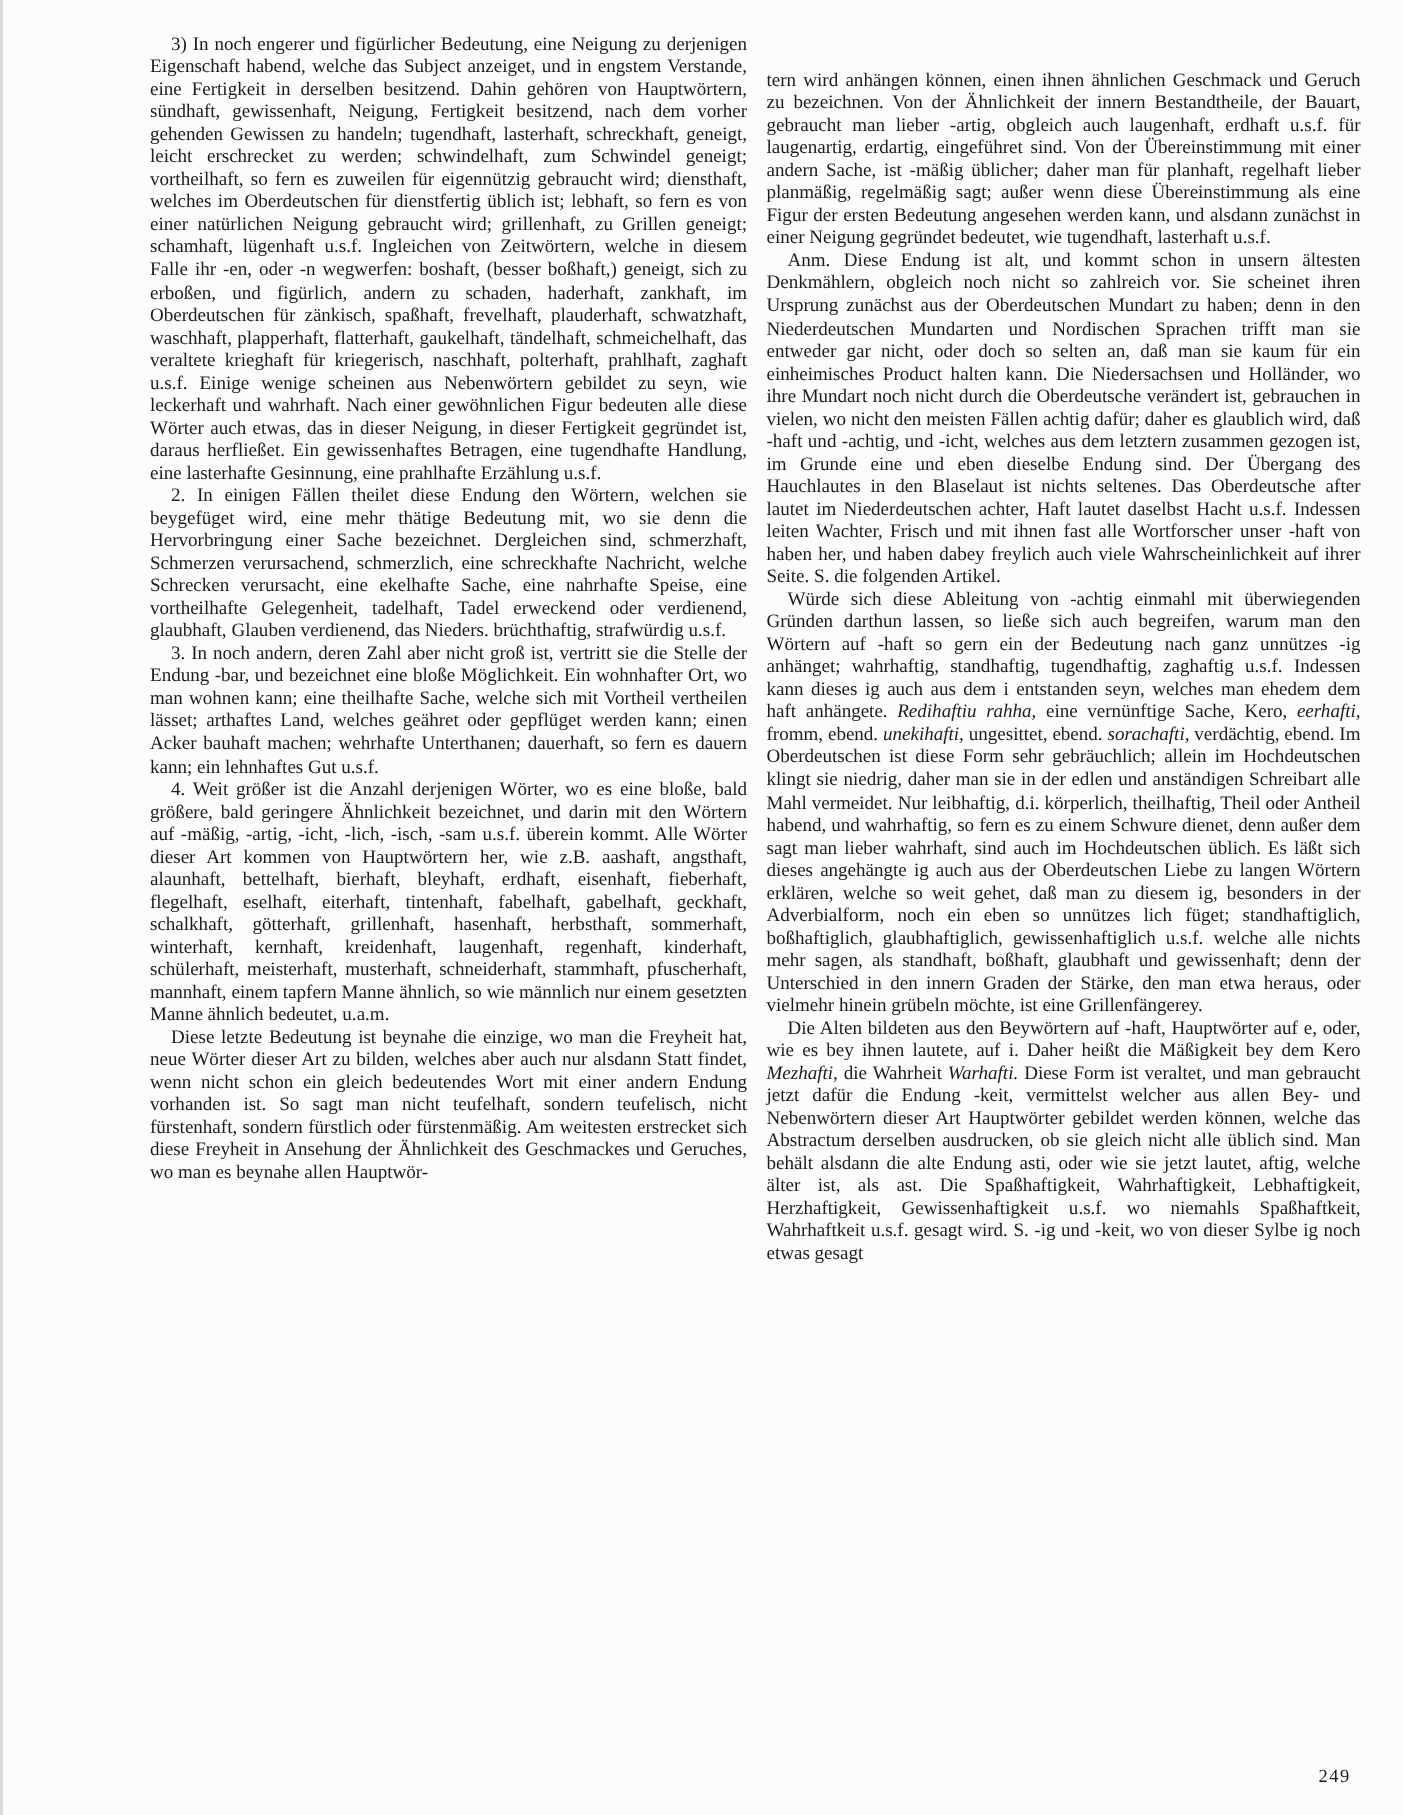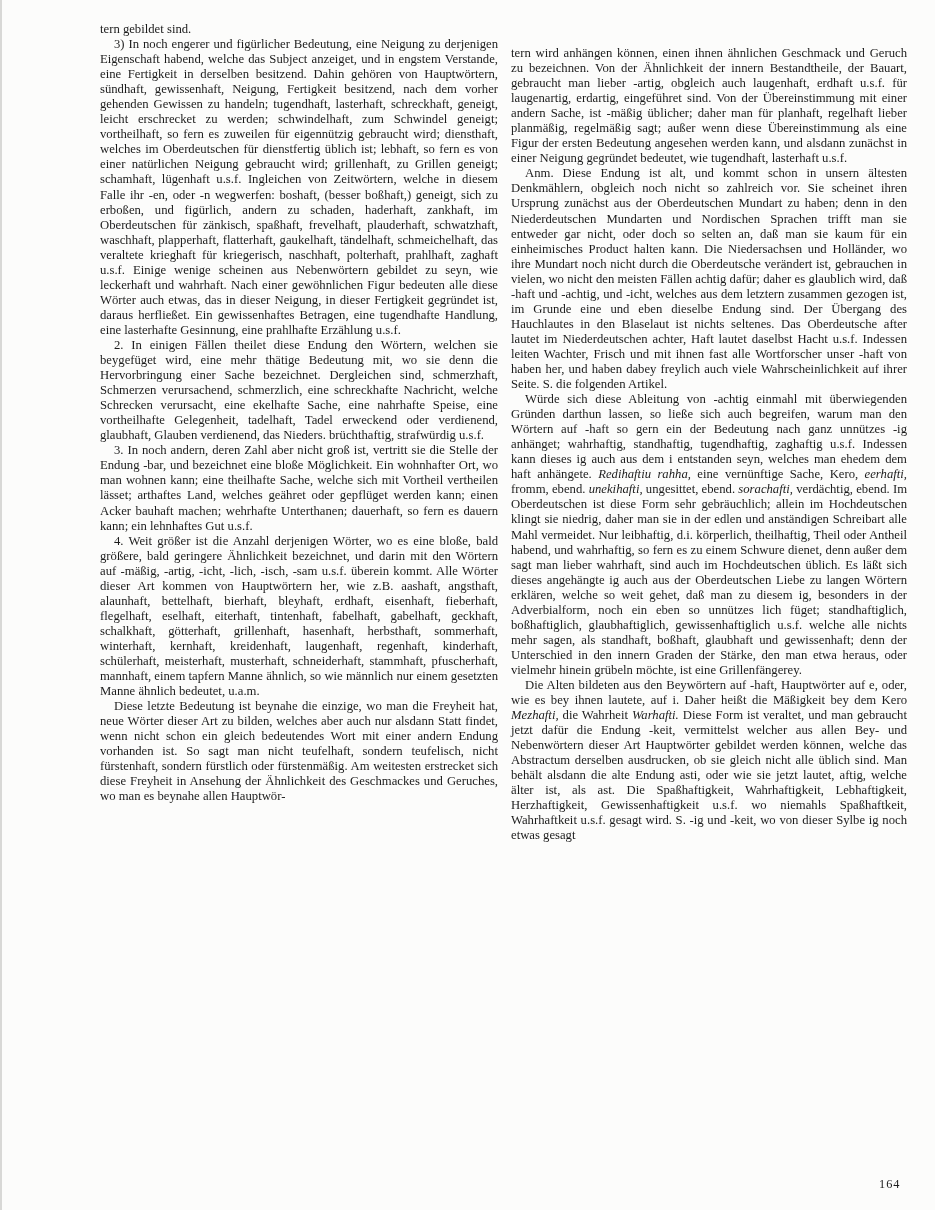--- a/index.html
+++ b/index.html
@@ -43,27 +43,26 @@
     font-size: 12.3px;
     letter-spacing: 1px;
   }
 </style>
 </head>
 <body style="background: rgb(252, 252, 251); color: rgb(27, 27, 27);">
 
 <div class="scan-edge"></div>
 
 <div class="column col-left">
-    <p class=""><span>tern gebildet sind.</span></p>
     <p class="indent"><span>3) In noch engerer und figürlicher Bedeutung, eine Neigung zu derjenigen Eigenschaft habend, welche das Subject anzeiget, und in engstem Verstande, eine Fertigkeit in derselben besitzend. Dahin gehören von Hauptwörtern, sündhaft, gewissenhaft, Neigung, Fertigkeit besitzend, nach dem vorher gehenden Gewissen zu handeln; tugendhaft, lasterhaft, schreckhaft, geneigt, leicht erschrecket zu werden; schwindelhaft, zum Schwindel geneigt; vortheilhaft, so fern es zuweilen für eigennützig gebraucht wird; diensthaft, welches im Oberdeutschen für dienstfertig üblich ist; lebhaft, so fern es von einer natürlichen Neigung gebraucht wird; grillenhaft, zu Grillen geneigt; schamhaft, lügenhaft u.s.f. Ingleichen von Zeitwörtern, welche in diesem Falle ihr -en, oder -n wegwerfen: boshaft, (besser boßhaft,) geneigt, sich zu erboßen, und figürlich, andern zu schaden, haderhaft, zankhaft, im Oberdeutschen für zänkisch, spaßhaft, frevelhaft, plauderhaft, schwatzhaft, waschhaft, plapperhaft, flatterhaft, gaukelhaft, tändelhaft, schmeichelhaft, das veraltete krieghaft für kriegerisch, naschhaft, polterhaft, prahlhaft, zaghaft u.s.f. Einige wenige scheinen aus Nebenwörtern gebildet zu seyn, wie leckerhaft und wahrhaft. Nach einer gewöhnlichen Figur bedeuten alle diese Wörter auch etwas, das in dieser Neigung, in dieser Fertigkeit gegründet ist, daraus herfließet. Ein gewissenhaftes Betragen, eine tugendhafte Handlung, eine lasterhafte Gesinnung, eine prahlhafte Erzählung u.s.f.</span></p>
     <p class="indent"><span>2. In einigen Fällen theilet diese Endung den Wörtern, welchen sie beygefüget wird, eine mehr thätige Bedeutung mit, wo sie denn die Hervorbringung einer Sache bezeichnet. Dergleichen sind, schmerzhaft, Schmerzen verursachend, schmerzlich, eine schreckhafte Nachricht, welche Schrecken verursacht, eine ekelhafte Sache, eine nahrhafte Speise, eine vortheilhafte Gelegenheit, tadelhaft, Tadel erweckend oder verdienend, glaubhaft, Glauben verdienend, das Nieders. brüchthaftig, strafwürdig u.s.f.</span></p>
     <p class="indent"><span>3. In noch andern, deren Zahl aber nicht groß ist, vertritt sie die Stelle der Endung -bar, und bezeichnet eine bloße Möglichkeit. Ein wohnhafter Ort, wo man wohnen kann; eine theilhafte Sache, welche sich mit Vortheil vertheilen lässet; arthaftes Land, welches geähret oder gepflüget werden kann; einen Acker bauhaft machen; wehrhafte Unterthanen; dauerhaft, so fern es dauern kann; ein lehnhaftes Gut u.s.f.</span></p>
     <p class="indent"><span>4. Weit größer ist die Anzahl derjenigen Wörter, wo es eine bloße, bald größere, bald geringere Ähnlichkeit bezeichnet, und darin mit den Wörtern auf -mäßig, -artig, -icht, -lich, -isch, -sam u.s.f. überein kommt. Alle Wörter dieser Art kommen von Hauptwörtern her, wie z.B. aashaft, angsthaft, alaunhaft, bettelhaft, bierhaft, bleyhaft, erdhaft, eisenhaft, fieberhaft, flegelhaft, eselhaft, eiterhaft, tintenhaft, fabelhaft, gabelhaft, geckhaft, schalkhaft, götterhaft, grillenhaft, hasenhaft, herbsthaft, sommerhaft, winterhaft, kernhaft, kreidenhaft, laugenhaft, regenhaft, kinderhaft, schülerhaft, meisterhaft, musterhaft, schneiderhaft, stammhaft, pfuscherhaft, mannhaft, einem tapfern Manne ähnlich, so wie männlich nur einem gesetzten Manne ähnlich bedeutet, u.a.m.</span></p>
     <p class="indent"><span>Diese letzte Bedeutung ist beynahe die einzige, wo man die Freyheit hat, neue Wörter dieser Art zu bilden, welches aber auch nur alsdann Statt findet, wenn nicht schon ein gleich bedeutendes Wort mit einer andern Endung vorhanden ist. So sagt man nicht teufelhaft, sondern teufelisch, nicht fürstenhaft, sondern fürstlich oder fürstenmäßig. Am weitesten erstrecket sich diese Freyheit in Ansehung der Ähnlichkeit des Geschmackes und Geruches, wo man es beynahe allen Hauptwör-</span></p>
   </div>
 <div class="column col-right">
     <p class=""><span>tern wird anhängen können, einen ihnen ähnlichen Geschmack und Geruch zu bezeichnen. Von der Ähnlichkeit der innern Bestandtheile, der Bauart, gebraucht man lieber -artig, obgleich auch laugenhaft, erdhaft u.s.f. für laugenartig, erdartig, eingeführet sind. Von der Übereinstimmung mit einer andern Sache, ist -mäßig üblicher; daher man für planhaft, regelhaft lieber planmäßig, regelmäßig sagt; außer wenn diese Übereinstimmung als eine Figur der ersten Bedeutung angesehen werden kann, und alsdann zunächst in einer Neigung gegründet bedeutet, wie tugendhaft, lasterhaft u.s.f.</span></p>
     <p class="indent"><span>Anm. Diese Endung ist alt, und kommt schon in unsern ältesten Denkmählern, obgleich noch nicht so zahlreich vor. Sie scheinet ihren Ursprung zunächst aus der Oberdeutschen Mundart zu haben; denn in den Niederdeutschen Mundarten und Nordischen Sprachen trifft man sie entweder gar nicht, oder doch so selten an, daß man sie kaum für ein einheimisches Product halten kann. Die Niedersachsen und Holländer, wo ihre Mundart noch nicht durch die Oberdeutsche verändert ist, gebrauchen in vielen, wo nicht den meisten Fällen achtig dafür; daher es glaublich wird, daß -haft und -achtig, und -icht, welches aus dem letztern zusammen gezogen ist, im Grunde eine und eben dieselbe Endung sind. Der Übergang des Hauchlautes in den Blaselaut ist nichts seltenes. Das Oberdeutsche after lautet im Niederdeutschen achter, Haft lautet daselbst Hacht u.s.f. Indessen leiten Wachter, Frisch und mit ihnen fast alle Wortforscher unser -haft von haben her, und haben dabey freylich auch viele Wahrscheinlichkeit auf ihrer Seite. S. die folgenden Artikel.</span></p>
     <p class="indent"><span>Würde sich diese Ableitung von -achtig einmahl mit überwiegenden Gründen darthun lassen, so ließe sich auch begreifen, warum man den Wörtern auf -haft so gern ein der Bedeutung nach ganz unnützes -ig anhänget; wahrhaftig, standhaftig, tugendhaftig, zaghaftig u.s.f. Indessen kann dieses ig auch aus dem i entstanden seyn, welches man ehedem dem haft anhängete. </span><span class="it">Redihaftiu rahha,</span><span> eine vernünftige Sache, Kero, </span><span class="it">eerhafti,</span><span> fromm, ebend. </span><span class="it">unekihafti,</span><span> ungesittet, ebend. </span><span class="it">sorachafti,</span><span> verdächtig, ebend. Im Oberdeutschen ist diese Form sehr gebräuchlich; allein im Hochdeutschen klingt sie niedrig, daher man sie in der edlen und anständigen Schreibart alle Mahl vermeidet. Nur leibhaftig, d.i. körperlich, theilhaftig, Theil oder Antheil habend, und wahrhaftig, so fern es zu einem Schwure dienet, denn außer dem sagt man lieber wahrhaft, sind auch im Hochdeutschen üblich. Es läßt sich dieses angehängte ig auch aus der Oberdeutschen Liebe zu langen Wörtern erklären, welche so weit gehet, daß man zu diesem ig, besonders in der Adverbialform, noch ein eben so unnützes lich füget; standhaftiglich, boßhaftiglich, glaubhaftiglich, gewissenhaftiglich u.s.f. welche alle nichts mehr sagen, als standhaft, boßhaft, glaubhaft und gewissenhaft; denn der Unterschied in den innern Graden der Stärke, den man etwa heraus, oder vielmehr hinein grübeln möchte, ist eine Grillenfängerey.</span></p>
     <p class="indent"><span>Die Alten bildeten aus den Beywörtern auf -haft, Hauptwörter auf e, oder, wie es bey ihnen lautete, auf i. Daher heißt die Mäßigkeit bey dem Kero </span><span class="it">Mezhafti,</span><span> die Wahrheit </span><span class="it">Warhafti.</span><span> Diese Form ist veraltet, und man gebraucht jetzt dafür die Endung -keit, vermittelst welcher aus allen Bey- und Nebenwörtern dieser Art Hauptwörter gebildet werden können, welche das Abstractum derselben ausdrucken, ob sie gleich nicht alle üblich sind. Man behält alsdann die alte Endung asti, oder wie sie jetzt lautet, aftig, welche älter ist, als ast. Die Spaßhaftigkeit, Wahrhaftigkeit, Lebhaftigkeit, Herzhaftigkeit, Gewissenhaftigkeit u.s.f. wo niemahls Spaßhaftkeit, Wahrhaftkeit u.s.f. gesagt wird. S. -ig und -keit, wo von dieser Sylbe ig noch etwas gesagt</span></p>
   </div>
 
-<div class="page-num">164</div>
+<div class="page-num">249</div>
 
 </body></html>

